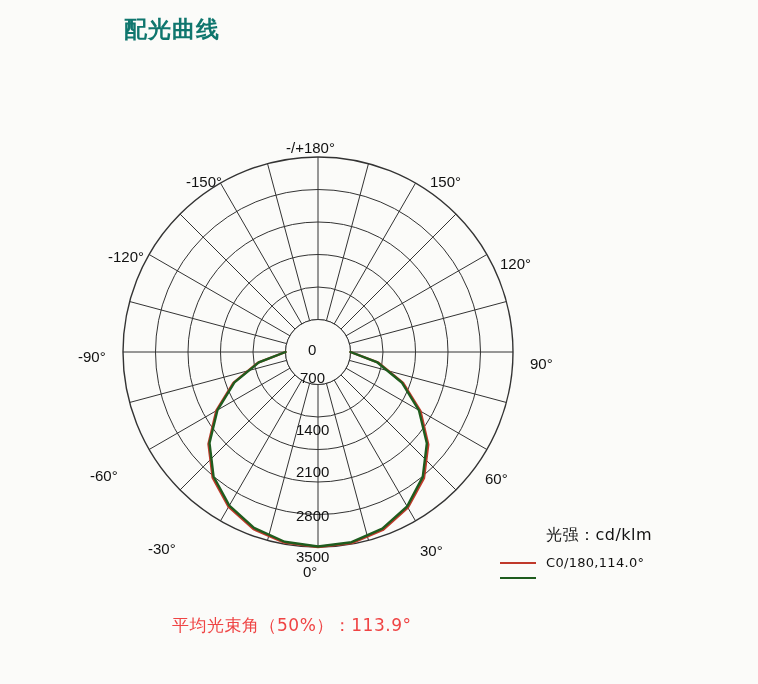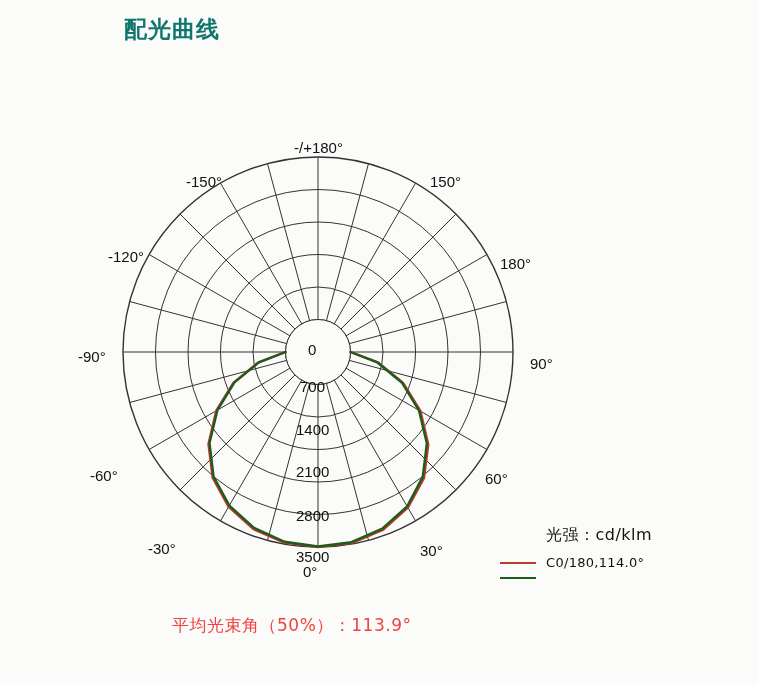--- a/index.html
+++ b/index.html
@@ -130,35 +130,35 @@
         <line x1="208" y1="207" x2="110.50" y2="38.13"></line>
         <line x1="208" y1="207" x2="157.53" y2="18.64"></line>
         <circle cx="208" cy="207" r="32.50" fill="#fbfbf9" stroke="#333"></circle>
       </g>
     <g id="curve-group" fill="none" stroke-width="2.4">
         <path d="M240.50,207.00L268.35,217.64L293.08,237.97L310.53,266.20L318.26,299.52L313.95,333.26L297.84,362.61L272.79,385.00L241.70,398.12L208.00,402.00L174.38,397.67L143.53,384.13L118.63,361.80L102.65,332.55L98.46,298.92L106.27,265.73L123.36,237.81L148.10,217.56L175.50,207.00" stroke="#c0392b" stroke-linecap="round" stroke-linejoin="round"></path>
         <path d="M240.50,207.00L267.44,217.48L291.77,237.49L308.92,265.27L316.83,298.32L312.75,331.84L297.14,361.40L272.31,383.70L241.54,397.21L208.00,401.54L174.54,396.75L144.01,382.82L119.32,360.60L103.55,331.48L99.52,298.02L107.48,265.04L124.45,237.41L148.79,217.44L175.50,207.00" stroke="#1e5c1e" stroke-linecap="round" stroke-linejoin="round"></path>
       </g>
   </svg>
 
-  <div class="ang-label" style="left:184px; top:-6px;text-align:right;">-/+180°</div>
+  <div class="ang-label" style="left:176px; top:-6px;text-align:right;">-/+180°</div>
   <div class="ang-label" style="left:76px; top:28px;">-150°</div>
   <div class="ang-label" style="left:320px; top:28px;">150°</div>
   <div class="ang-label" style="left:-2px; top:103px;">-120°</div>
-  <div class="ang-label" style="left:390px; top:110px;">180°</div>
+  <div class="ang-label" style="left:390px; top:110px;">120°</div>
   <div class="ang-label" style="left:-32px; top:203px;">-90°</div>
   <div class="ang-label" style="left:408px; top:210px;margin-left:12px;">90°</div>
   <div class="ang-label" style="left:-20px; top:322px;">-60°</div>
   <div class="ang-label" style="left:375px; top:325px;">60°</div>
   <div class="ang-label" style="left:38px; top:395px;">-30°</div>
   <div class="ang-label" style="left:310px; top:397px;">30°</div>
   <div class="ang-label" style="left:193px; top:418px;">0°</div>
 
   <div class="ring-label" style="left:198px; top:196px;">0</div>
-  <div class="ring-label" style="left:190px; top:233px;">700</div>
+  <div class="ring-label" style="left:190px; top:224px;">700</div>
   <div class="ring-label" style="left:186px; top:276px;">1400</div>
   <div class="ring-label" style="left:186px; top:318px;">2100</div>
   <div class="ring-label" style="left:186px; top:362px;">2800</div>
   <div class="ring-label" style="left:186px; top:403px;">3500</div>
 </div>
 
 <div id="legend">
   <div id="legend-title">光强：cd/klm</div>
   <div class="legend-row">
     <span class="legend-swatch" style="border-top-color: rgb(192, 57, 43);"></span>

